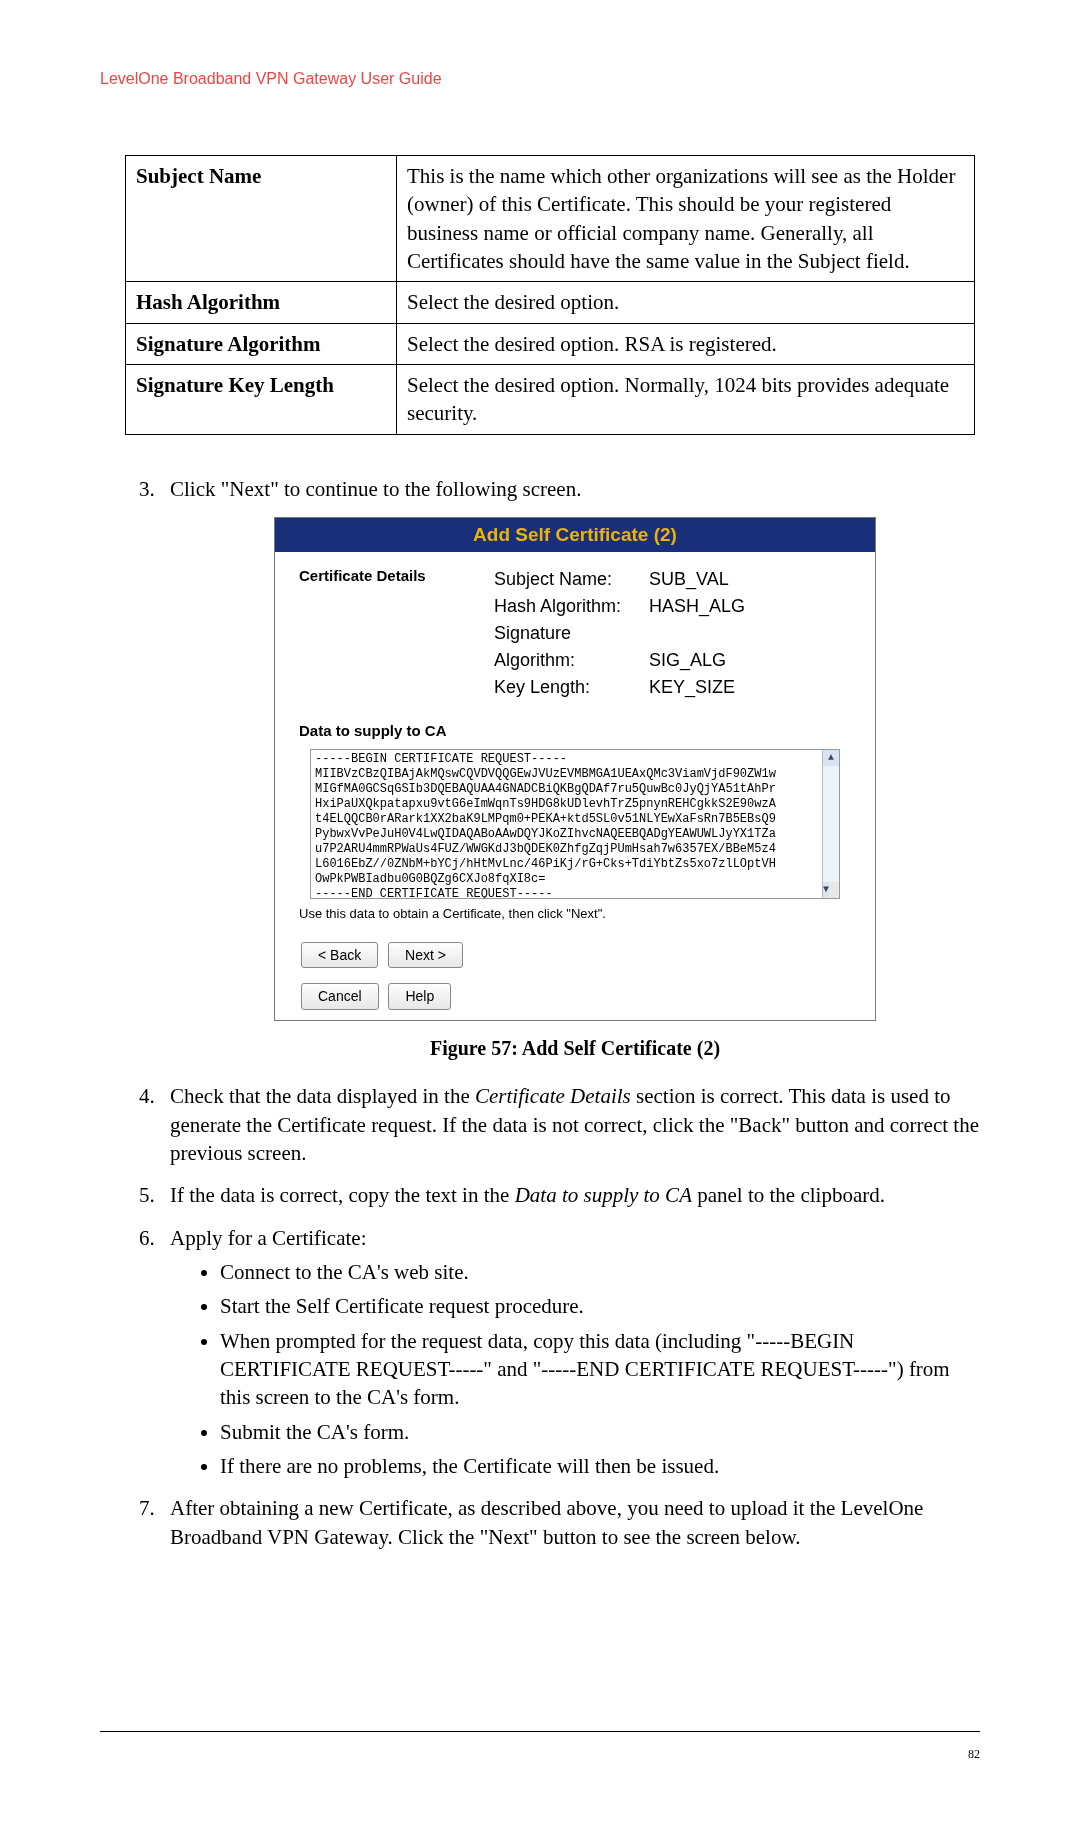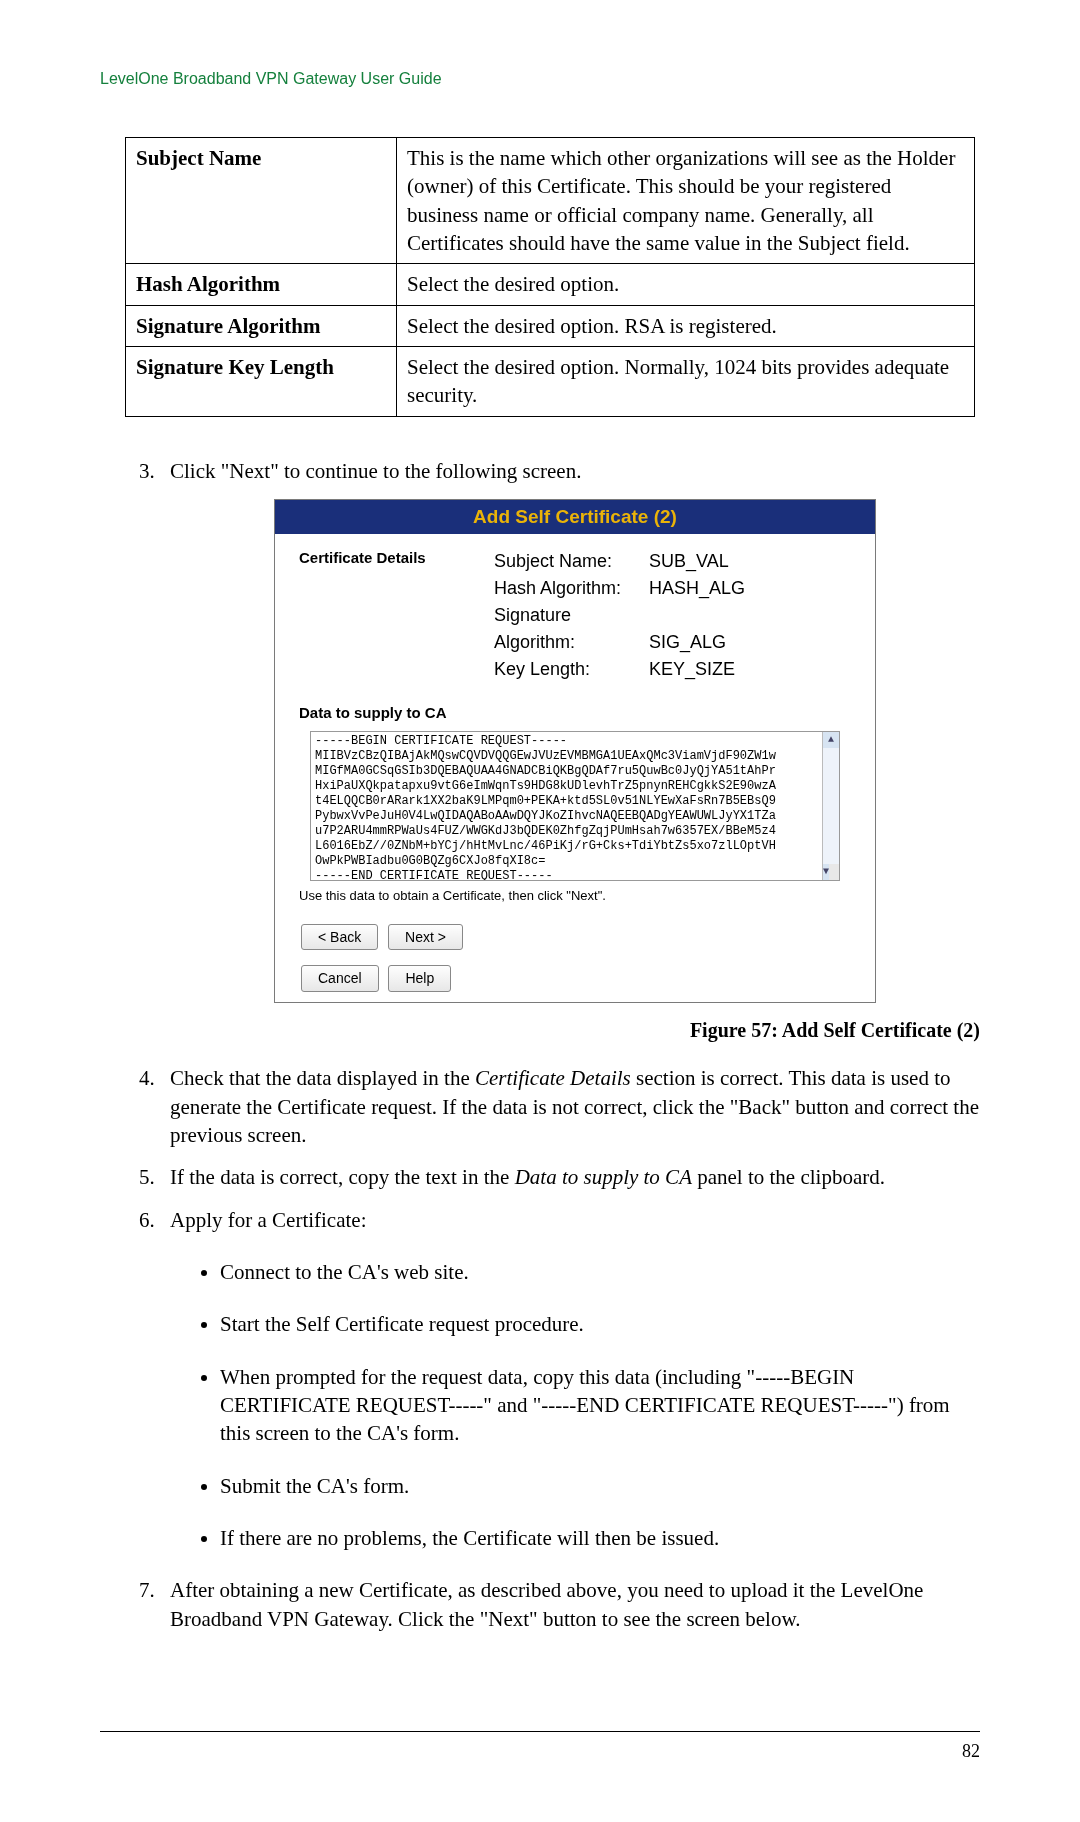--- a/index.html
+++ b/index.html
@@ -12,22 +12,22 @@
   .page {
     width: 1080px;
     height: 1822px;
     position: relative;
     box-sizing: border-box;
     padding: 70px 100px 60px 100px;
   }
   .header-text {
     font-family: Arial, Helvetica, sans-serif;
     font-size: 16px;
-    color: #15803d;
-    margin-bottom: 49px;
+    color: #ef4444;
+    margin-bottom: 67px;
   }
   table.params {
     border-collapse: collapse;
     width: 850px;
     margin-left: 25px;
     font-size: 21px;
   }
   table.params td {
     border-top: 1px solid #000;
     border-bottom: 1px solid #000;
@@ -50,21 +50,21 @@
   .step-list > li {
     margin-bottom: 14px;
     padding-left: 10px;
   }
   .bullets {
     list-style-type: disc;
     padding-left: 50px;
     margin: 6px 0;
   }
   .bullets li {
-    margin: 24px 0;
+    margin: 6px 0;
   }
   .dialog {
     width: 600px;
     margin: 14px auto 10px auto;
     border: 1px solid #7a7a7a;
     font-family: Arial, Helvetica, sans-serif;
     background: #fff;
   }
   .dialog-title {
     background: #1a2f7a;
@@ -161,37 +161,37 @@
     font-family: Arial, Helvetica, sans-serif;
     font-size: 14px;
     border: 1px solid #888;
     background: linear-gradient(#fefefe, #e7e7e7);
     padding: 3px 16px;
     border-radius: 3px;
     margin: 0 2px;
     cursor: pointer;
   }
   .figure-caption {
-    text-align: right;
+    text-align: center;
     font-weight: bold;
     font-size: 20px;
     margin: 14px 0 20px 0;
   }
   .footer-line {
     position: absolute;
     left: 100px;
     right: 100px;
     bottom: 90px;
     border-top: 1px solid #000;
   }
   .page-num {
     position: absolute;
     right: 100px;
     bottom: 60px;
-    font-size: 18px;
+    font-size: 12px;
   }
   .italic { font-style: italic; }
 </style>
 </head>
 <body>
 
 <div class="page">
 
   <div class="header-text">LevelOne Broadband VPN Gateway User Guide</div>
 

